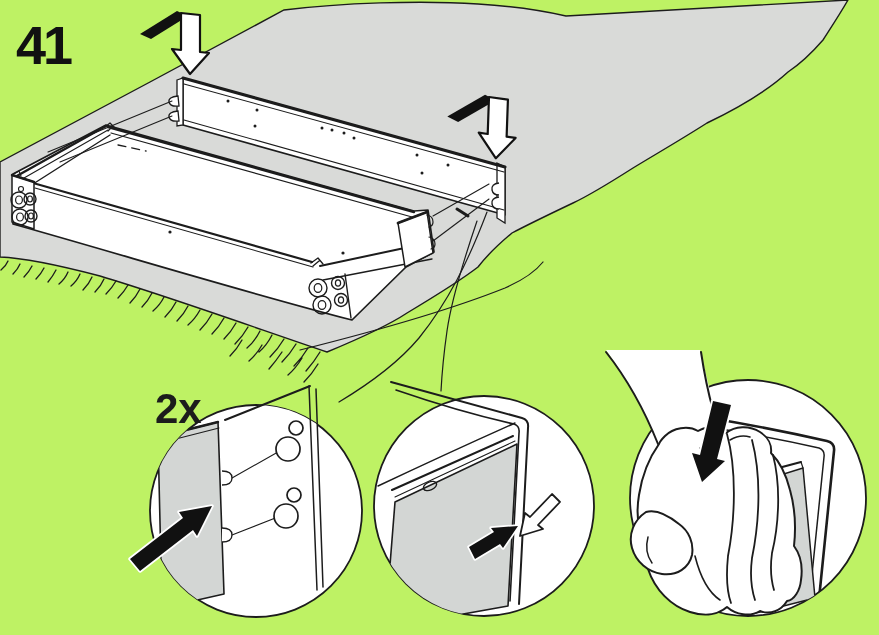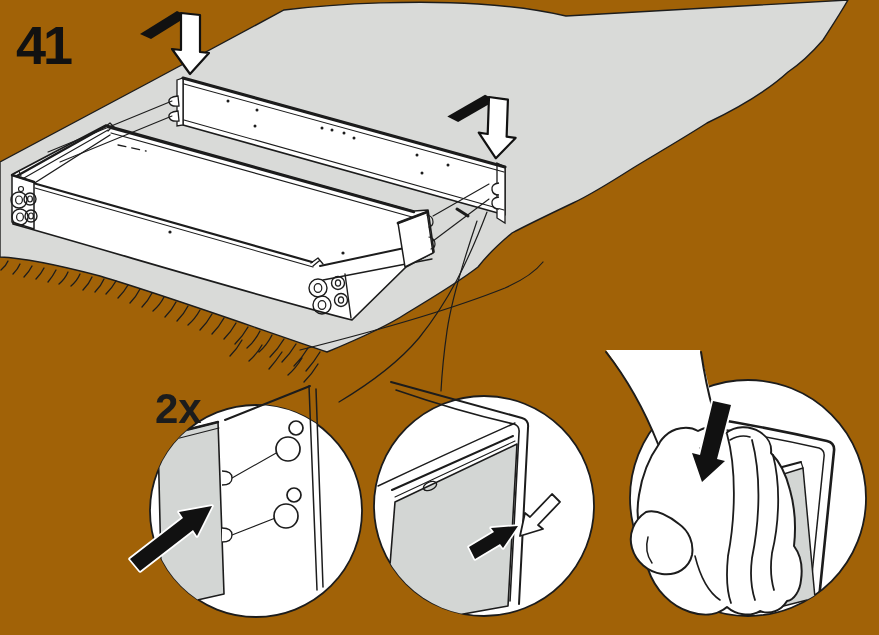--- a/index.html
+++ b/index.html
@@ -1,16 +1,16 @@
 <!DOCTYPE html>
 <html><head>
 <meta charset="utf-8">
 <style>
   html,body{margin:0;padding:0;background:#fff;}
-  .stage{position:relative;width:879px;height:635px;background:#a16207;overflow:hidden;
+  .stage{position:relative;width:879px;height:635px;background:#bef264;overflow:hidden;
          font-family:"Liberation Sans", sans-serif;}
   svg{position:absolute;left:0;top:0;}
   .ln{fill:none;stroke:#1c1c1c;stroke-linecap:round;stroke-linejoin:round;}
   .step-num{font-weight:700;font-size:54px;letter-spacing:-3px;fill:#111;}
   .qty{font-weight:600;font-size:42px;fill:#1c1c1c;}
 </style>
 </head>
 <body>
 
 <div class="stage">

